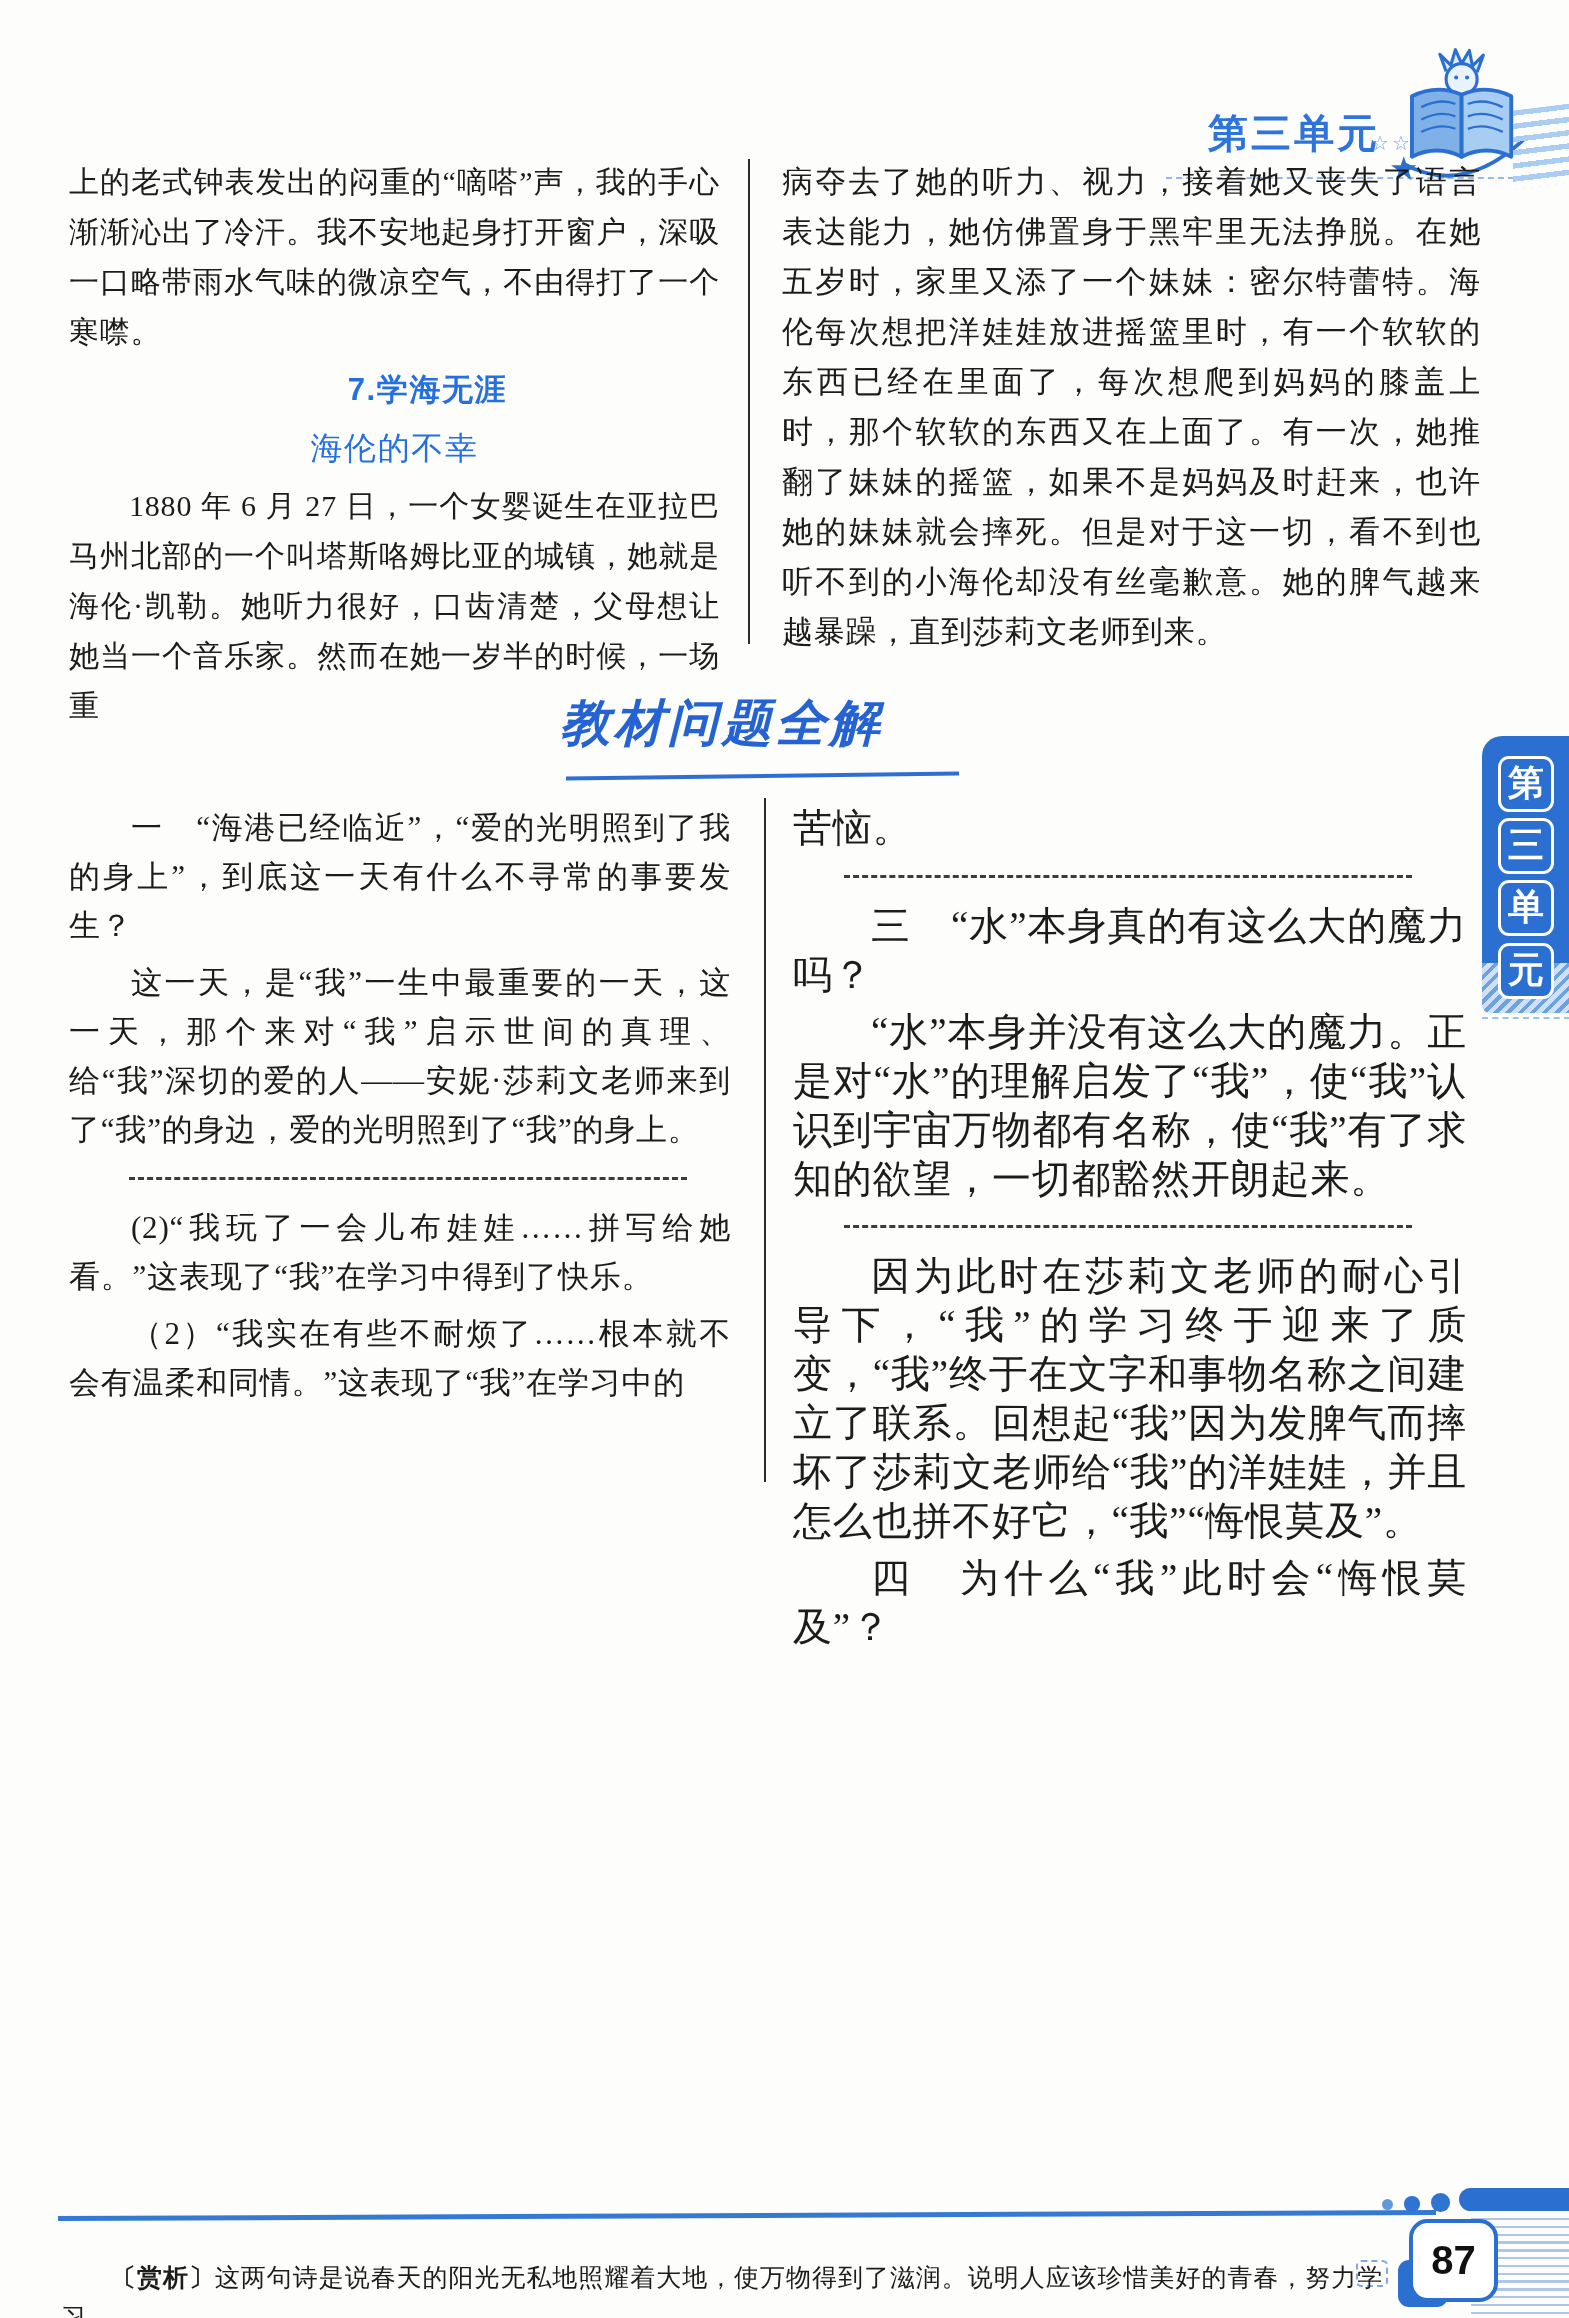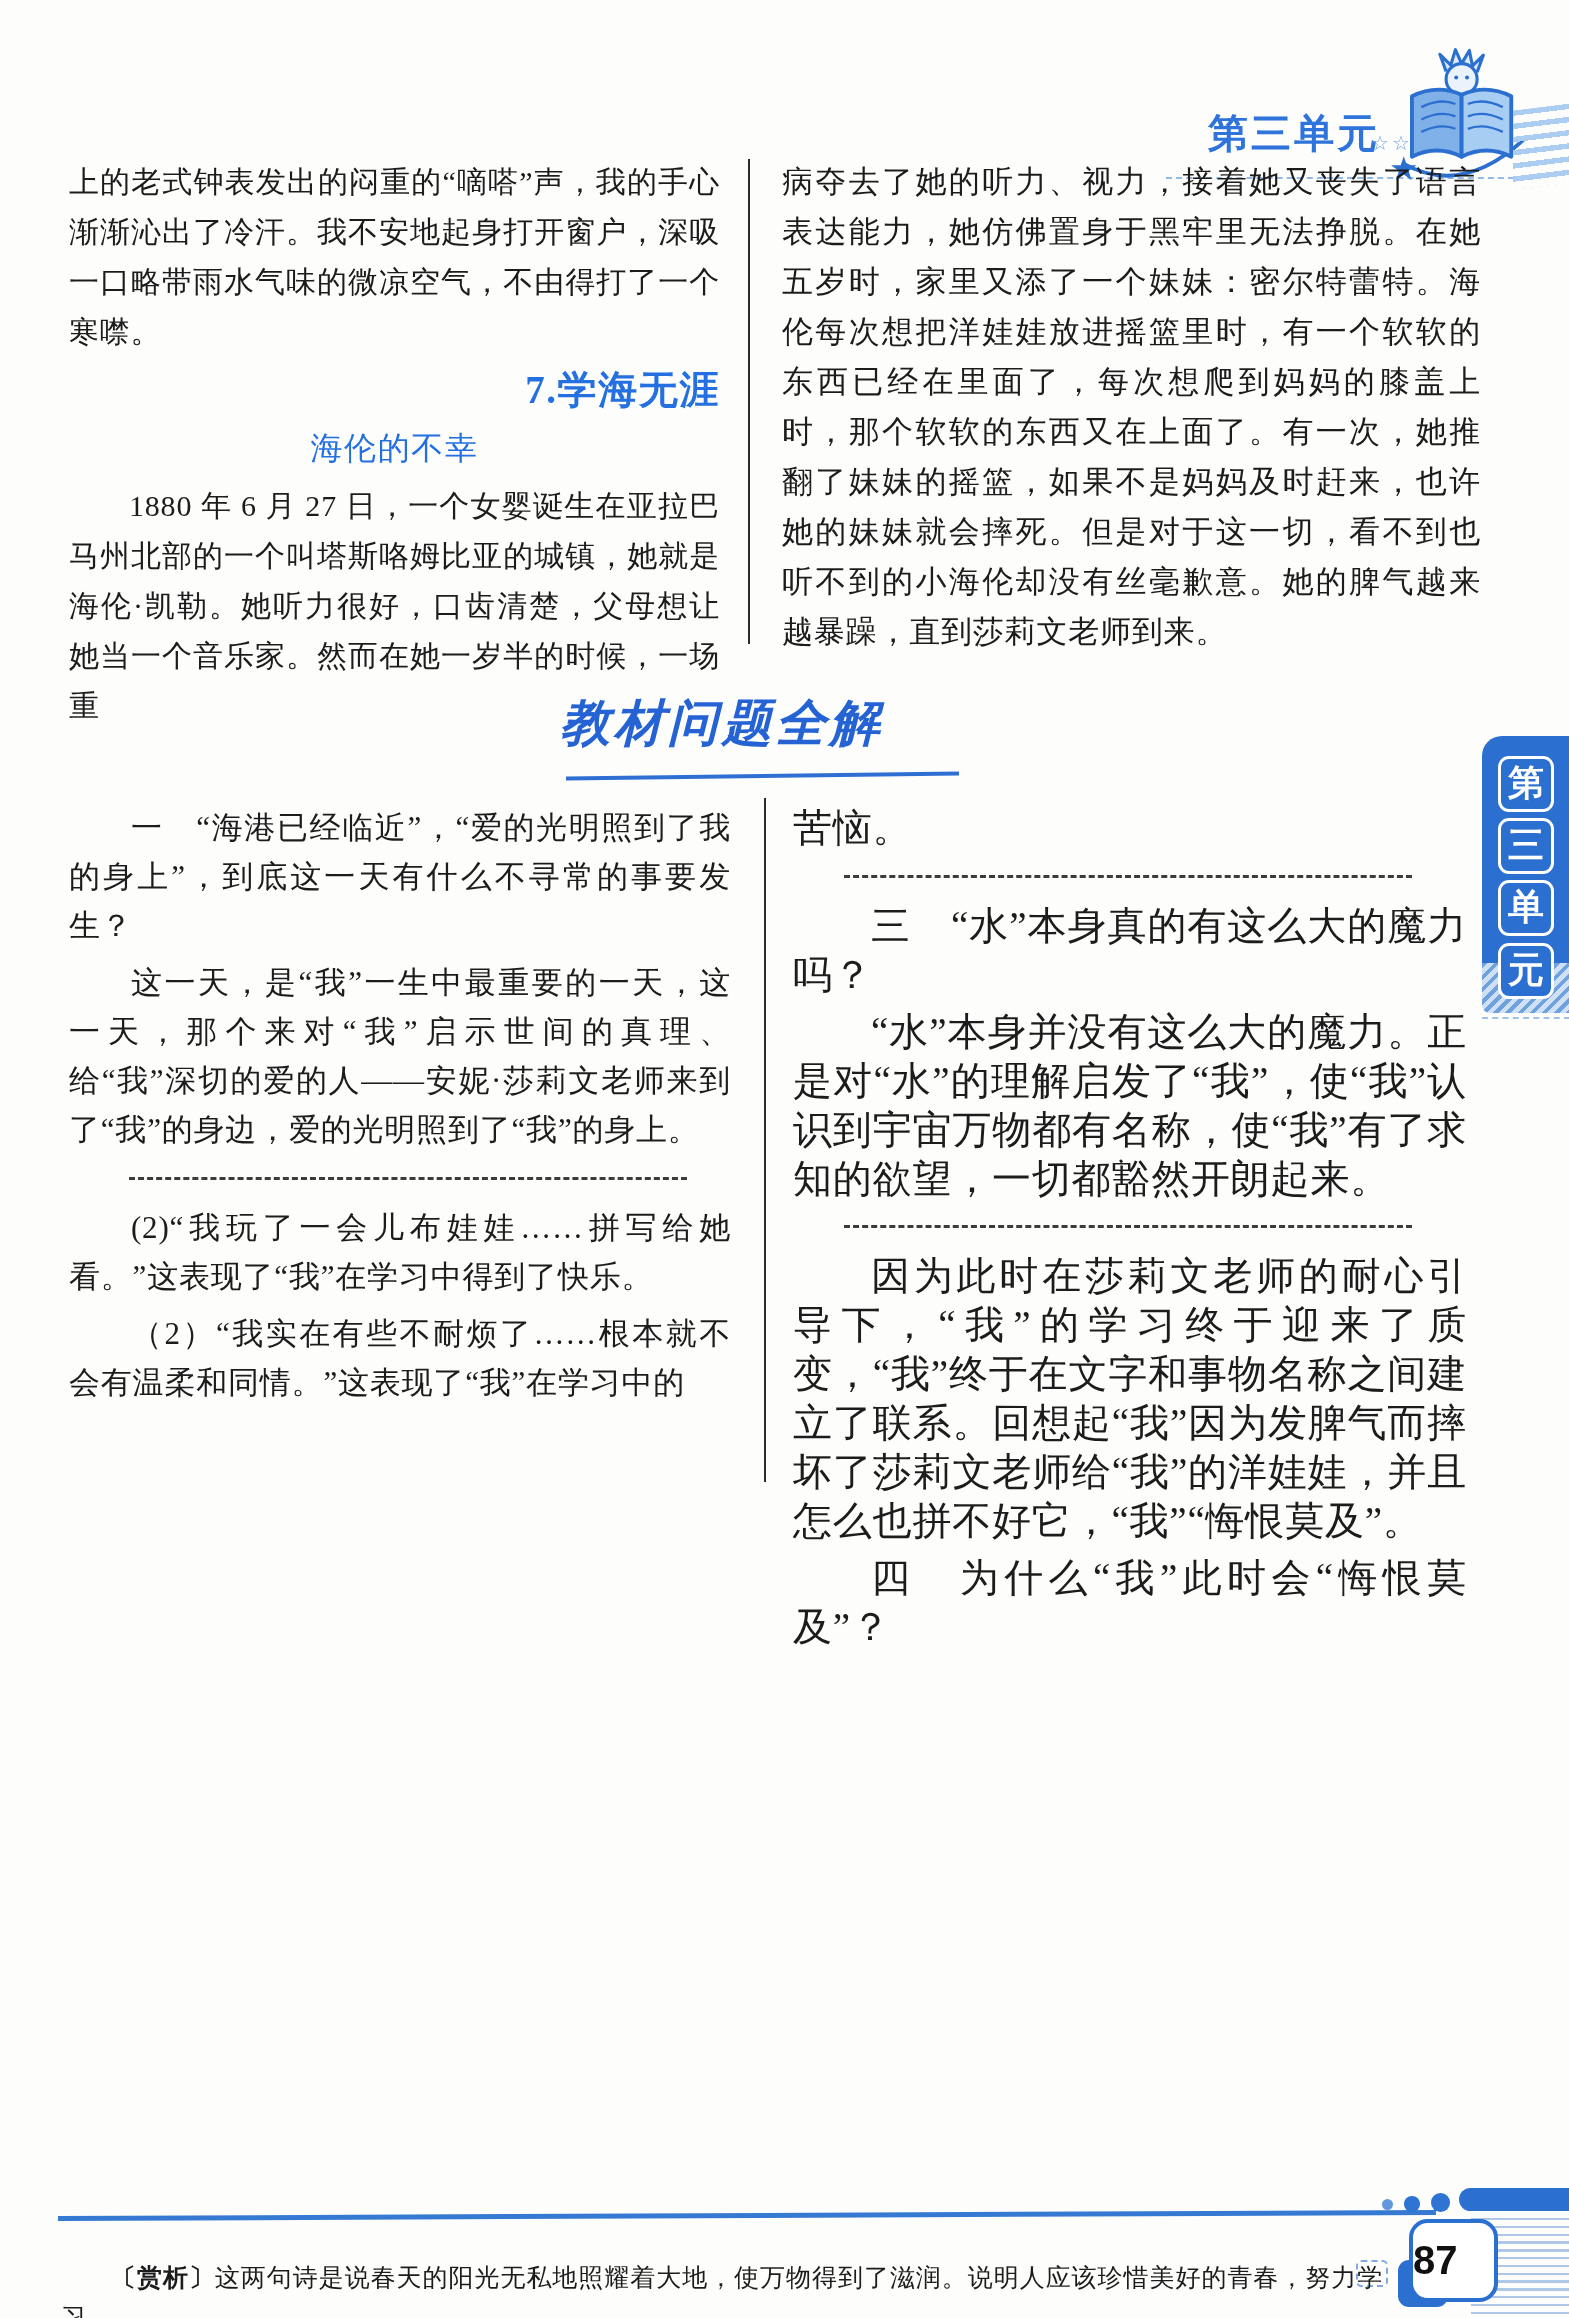--- a/index.html
+++ b/index.html
@@ -27,22 +27,22 @@
     background:repeating-linear-gradient(to bottom,#aacdf1 0 5.4px,transparent 5.4px 13.2px);
     transform:skewY(-7deg);
   }
   
   .col{position:absolute;text-align:justify;}
   .col p{margin:8px;}
   .top-left{left:61px;top:149px;width:667px;font-size:30px;line-height:50px;letter-spacing:0.8px;}
   .top-right{left:774px;top:149px;width:715px;font-size:31px;line-height:50px;letter-spacing:0.8px;}
   .indent{text-indent:2em;}
   .lesson-heading{
-    padding-left:66px;color:var(--heading-blue);font-family:Liberation Serif, serif;
-    font-weight:bold;font-size:39px;letter-spacing:1.6px;text-align:right;
+    padding-left:66px;color:var(--heading-blue);font-family:Liberation Sans, sans-serif;
+    font-weight:bold;font-size:31px;letter-spacing:1.6px;text-align:center;
   }
   .story-title{
     text-align:center;color:var(--heading-blue);font-family:"Liberation Sans","DejaVu Sans",sans-serif;
     font-weight:normal;font-size:32px;letter-spacing:1.6px;
   }
   .vrule{position:absolute;width:2.3px;background:#2b2b2b;}
   .vrule.top{left:748px;top:159px;height:485px;}
   .vrule.qa{left:764px;top:798px;height:684px;}
   
   .section-title{
@@ -80,21 +80,21 @@
   .dot.d2{left:1404px;top:2196px;width:15.6px;height:15.6px;}
   .dot.d3{left:1431px;top:2193px;width:18.7px;height:18.7px;}
   .corner-bar{position:absolute;left:1459px;top:2188px;width:111px;height:23px;background:var(--accent);border-radius:11.7px 0 0 11.7px;}
   .footer-stripes{
     position:absolute;left:1471px;top:2218px;width:99px;height:101px;
     background:repeating-linear-gradient(to bottom,rgba(110,155,212,.55) 0 2.3px,transparent 2.3px 7.8px);
   }
   .badge-shadow{position:absolute;left:1398px;top:2260px;width:50px;height:47px;background:var(--accent);border-radius:11px;}
   .page-badge{
     position:absolute;left:1409px;top:2219px;width:81px;height:75px;background:#fff;
-    border:4.7px solid var(--accent);border-radius:18.7px;display:flex;align-items:center;
+    border:4.7px solid var(--accent);border-radius:18.7px;display:flex;align-items:center;justify-content:center;
     font-family:"Liberation Sans","DejaVu Sans",sans-serif;font-size:40px;font-weight:600;color:#111;
   }
   .mini-dashed-box{position:absolute;left:1356px;top:2260px;width:28px;height:23px;border:2.3px dashed #7fa9e0;border-radius:5.4px;}
   .footer-note{
     position:absolute;left:61px;top:2233px;width:1322px;font-size:25px;line-height:39px;
     text-align:justify;text-indent:2em;letter-spacing:0.8px;
   }
   .footer-note b{font-weight:bold;}
 </style>
 </head>

